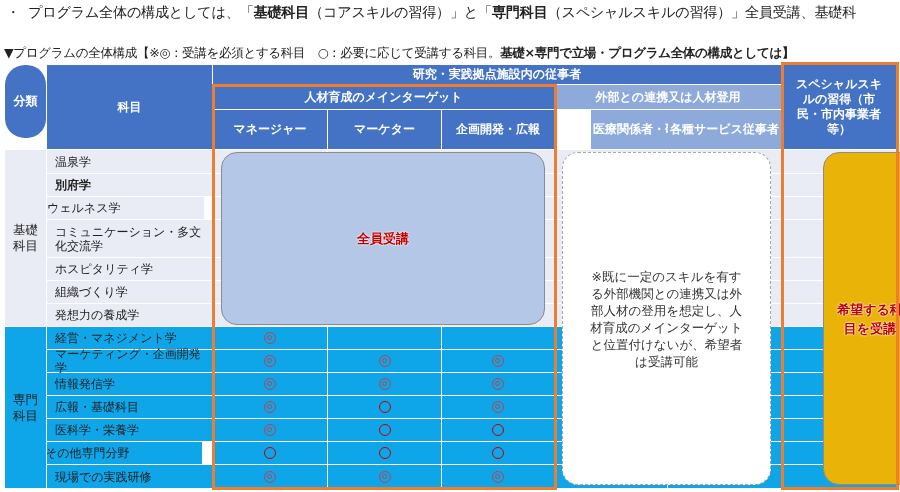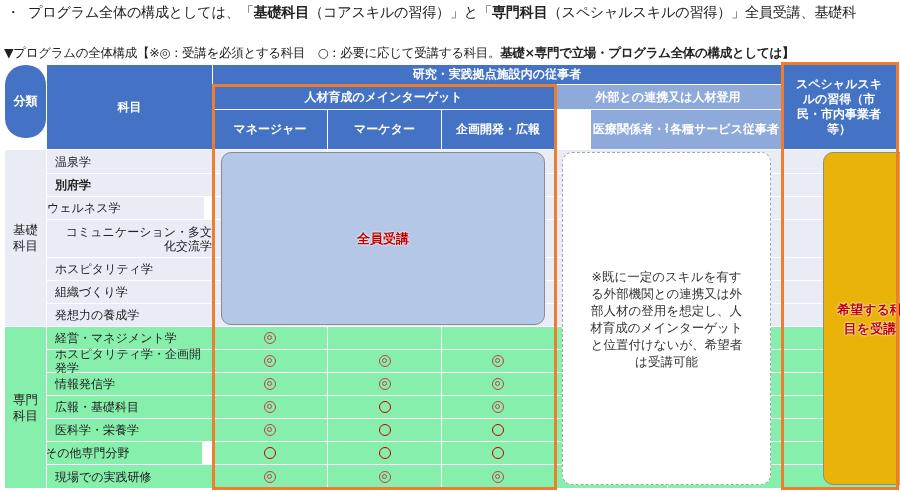--- a/index.html
+++ b/index.html
@@ -10,30 +10,30 @@
   .intro .line2 { padding-left:22px; }
   .intro b { font-weight:bold; }
   .caption { position:absolute; left:4px; top:44px; font-size:12.6px; line-height:17px; letter-spacing:-0.4px; white-space:nowrap; }
   .caption b { font-weight:bold; }
 
   .grid { position:absolute; left:5px; top:65px; }
   .cell { position:absolute; box-sizing:border-box; display:flex; align-items:center; justify-content:center; text-align:center; }
   .hdr { background:#4472c4; color:#fff; font-weight:bold; font-size:12px; border-right:1.5px solid #fff; border-bottom:1.5px solid #fff; line-height:15px; }
   .hdr.light { background:#8eaadb; }
   .body-a { background:#e9ebf5; border-right:1.5px solid #fff; border-bottom:1.5px solid #fff; }
-  .body-b { background:#86efac; border-right:1.5px solid #fff; border-bottom:1.5px solid #fff; }
+  .body-b { background:#0ea5e9; border-right:1.5px solid #fff; border-bottom:1.5px solid #fff; }
   .subj { justify-content:flex-start; padding-left:8px; font-size:12px; line-height:14px; text-align:left; }
   .cat { font-size:12.5px; line-height:16px; }
   .mark { color:#c00000; font-size:14px; }
   .dbl { display:inline-block; width:12px; height:12px; border:1.4px solid #c0404a; border-radius:50%; position:relative; box-sizing:border-box; }
   .dbl::after { content:""; position:absolute; left:2px; top:2px; width:5px; height:5px; border:1.2px solid #c0404a; border-radius:50%; box-sizing:border-box; }
   .sgl { display:inline-block; width:12px; height:12px; border:1.4px solid #c00000; border-radius:50%; box-sizing:border-box; }
 
   .orange { position:absolute; border:3px solid #ed7d31; box-sizing:border-box; pointer-events:none; }
-  .bubble { position:absolute; box-sizing:border-box; border-radius:10px; display:flex; align-items:center; justify-content:center; text-align:center; }
+  .bubble { position:absolute; box-sizing:border-box; border-radius:16px; display:flex; align-items:center; justify-content:center; text-align:center; }
   .bubble-main { background:#b4c7e7; border:1.5px solid #8c8c8c; }
   .bubble-ext { background:#ffffff; border:1.5px dashed #a6a6a6; font-size:12.5px; line-height:17px; color:#333; }
   .bubble-sub { background:#eab308; border:1.5px solid #8c8c8c;margin-left:32px; }
   .redtxt { color:#c00000; font-weight:bold; font-size:13px; line-height:19px; text-shadow:0 0 2px #fff, 0 0 2px #fff; }
 </style>
 </head>
 <body>
 
 <div class="intro">
   <div><span class="bullet">・</span><span>プログラム全体の構成としては、「</span><b>基礎科目</b><span>（コアスキルの習得）」と「</span><b>専門科目</b><span>（スペシャルスキルの習得）」全員受講、基礎科</span></div>
@@ -69,21 +69,21 @@
     <div class="cell body-a mark" style="left: 550px; top: 109px; width: 113px; height: 23px;"></div>
     <div class="cell body-a mark" style="left: 663px; top: 109px; width: 114px; height: 23px;"></div>
     <div class="cell body-a mark" style="left: 777px; top: 109px; width: 115px; height: 23px;"></div>
     <div class="cell body-a subj" style="left: 34px; top: 132px; width: 166px; height: 23px;">ウェルネス学</div>
     <div class="cell body-a mark" style="left: 208px; top: 132px; width: 115px; height: 23px;"></div>
     <div class="cell body-a mark" style="left: 323px; top: 132px; width: 114px; height: 23px;"></div>
     <div class="cell body-a mark" style="left: 437px; top: 132px; width: 113px; height: 23px;"></div>
     <div class="cell body-a mark" style="left: 550px; top: 132px; width: 113px; height: 23px;"></div>
     <div class="cell body-a mark" style="left: 663px; top: 132px; width: 114px; height: 23px;"></div>
     <div class="cell body-a mark" style="left: 777px; top: 132px; width: 115px; height: 23px;"></div>
-    <div class="cell body-a subj" style="left: 42px; top: 155px; width: 166px; height: 38px; text-align: right;">コミュニケーション・多文化交流学</div>
+    <div class="cell body-a subj" style="left: 42px; top: 155px; width: 166px; height: 38px;">コミュニケーション・多文化交流学</div>
     <div class="cell body-a mark" style="left: 208px; top: 155px; width: 115px; height: 38px;"></div>
     <div class="cell body-a mark" style="left: 323px; top: 155px; width: 114px; height: 38px;"></div>
     <div class="cell body-a mark" style="left: 437px; top: 155px; width: 113px; height: 38px;"></div>
     <div class="cell body-a mark" style="left: 550px; top: 155px; width: 113px; height: 38px;"></div>
     <div class="cell body-a mark" style="left: 663px; top: 155px; width: 114px; height: 38px;"></div>
     <div class="cell body-a mark" style="left: 777px; top: 155px; width: 115px; height: 38px;"></div>
     <div class="cell body-a subj" style="left: 42px; top: 193px; width: 166px; height: 23px;">ホスピタリティ学</div>
     <div class="cell body-a mark" style="left: 208px; top: 193px; width: 115px; height: 23px;"></div>
     <div class="cell body-a mark" style="left: 323px; top: 193px; width: 114px; height: 23px;"></div>
     <div class="cell body-a mark" style="left: 437px; top: 193px; width: 113px; height: 23px;"></div>
@@ -106,21 +106,21 @@
     <div class="cell body-a mark" style="left: 777px; top: 239px; width: 115px; height: 23px;"></div>
     <div class="cell body-b subj" style="left: 42px; top: 262px; width: 166px; height: 23px;">経営・マネジメント学</div>
     <div class="cell body-b mark" style="left: 208px; top: 262px; width: 115px; height: 23px;">
       <span class="dbl"></span>
     </div>
     <div class="cell body-b mark" style="left: 323px; top: 262px; width: 114px; height: 23px;"></div>
     <div class="cell body-b mark" style="left: 437px; top: 262px; width: 113px; height: 23px;"></div>
     <div class="cell body-b mark" style="left: 550px; top: 262px; width: 113px; height: 23px;"></div>
     <div class="cell body-b mark" style="left: 663px; top: 262px; width: 114px; height: 23px;"></div>
     <div class="cell body-b mark" style="left: 777px; top: 262px; width: 115px; height: 23px;"></div>
-    <div class="cell body-b subj" style="left: 42px; top: 285px; width: 166px; height: 23px;">ホスピタリティ学・企画開発学</div>
+    <div class="cell body-b subj" style="left: 42px; top: 285px; width: 166px; height: 23px;">マーケティング・企画開発学</div>
     <div class="cell body-b mark" style="left: 208px; top: 285px; width: 115px; height: 23px;">
       <span class="dbl"></span>
     </div>
     <div class="cell body-b mark" style="left: 323px; top: 285px; width: 114px; height: 23px;">
       <span class="dbl"></span>
     </div>
     <div class="cell body-b mark" style="left: 437px; top: 285px; width: 113px; height: 23px;">
       <span class="dbl"></span>
     </div>
     <div class="cell body-b mark" style="left: 550px; top: 285px; width: 113px; height: 23px;"></div>

